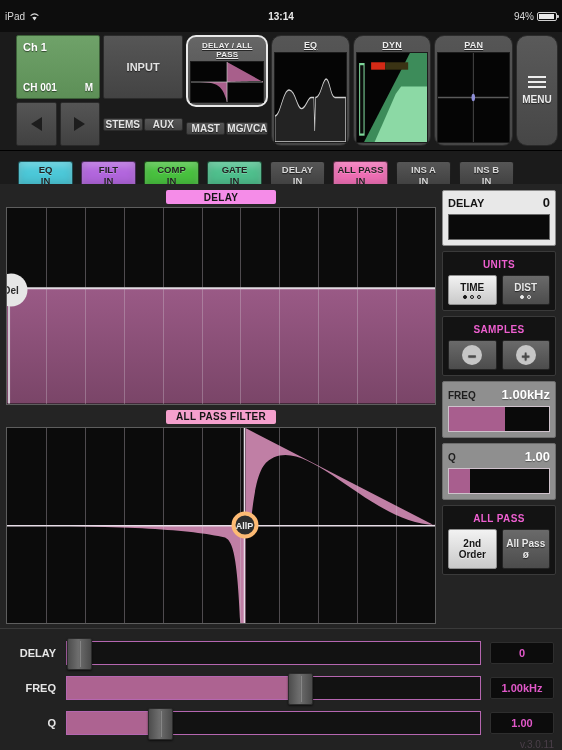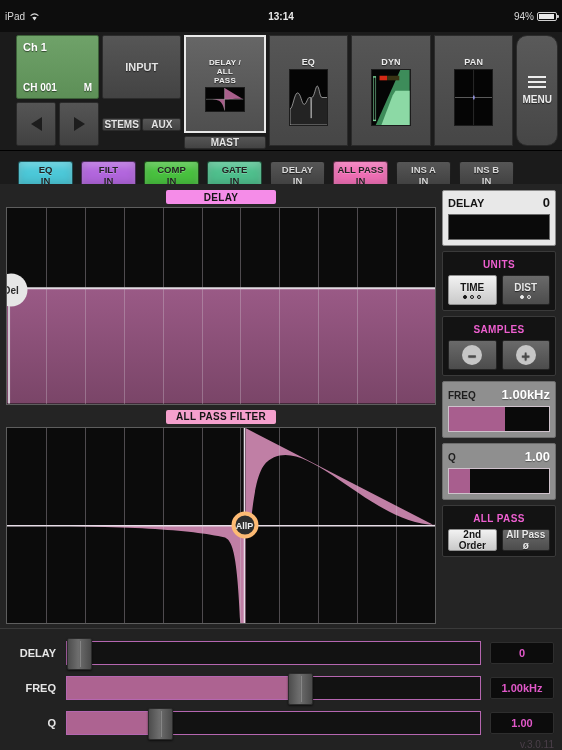--- a/index.html
+++ b/index.html
@@ -88,22 +88,23 @@
     border: 1px solid #2b2b2b; border-radius: 2px;
     display: flex; align-items: center; justify-content: center;
     font-size: 10px; font-weight: bold; color: #e4e4e4;
     text-shadow: 0 1px 1px rgba(0,0,0,.6);
   }
 
   .thumbcard {
     width: 82px;
     display: flex; flex-direction: column;
     background: linear-gradient(180deg,#565656,#464646);
-    border: 1px solid #2b2b2b; border-radius: 0;
-    padding: 19px;
+    border: 1px solid #2b2b2b; border-radius: 10px;
+    padding: 2px;
+    text-decoration: underline;
   }
   .thumbcard.sel { border: 2px solid #e9e9e9; background: linear-gradient(180deg,#666,#4f4f4f); }
   .thumb-title {
     font-size: 9px; font-weight: bold; text-align: center; color: #ededed;
     padding: 2px 0 2px 0; letter-spacing: .2px;
     text-shadow: 0 1px 1px rgba(0,0,0,.6);
   }
   .thumb-canvas { flex: 1; background: #050505; border: 1px solid #1c1c1c; position: relative; overflow: hidden; }
 
   .menucol { margin-left: auto; width: 44px; display: flex; }
@@ -201,21 +202,21 @@
   }
   .dots { display: flex; gap: 3px; margin-top: 2px; }
   .dots b { width: 4px; height: 4px; border-radius: 50%; background: transparent; border: 1px solid currentColor; display: block; }
   .dots b.on { background: currentColor; }
   .circ {
     width: 20px; height: 20px; border-radius: 50%;
     background: #c6c6c6; color: #4a4a4a;
     display: flex; align-items: center; justify-content: center;
     font-size: 15px; font-weight: bold; line-height: 1;
   }
-  .pbtn.tall { height: 22px; }
+  .pbtn.tall { height: 40px; }
 
   
   .bottom {
     position: absolute; left: 0; right: 0; bottom: 0; height: 122px;
     background: #222; border-top: 1px solid #3a3a3a;
     padding: 7px 8px 4px 8px;
   }
   .srow { display: flex; align-items: center; height: 33px; margin-bottom: 2px; }
   .slabel { width: 58px; text-align: right; padding-right: 10px; font-size: 11px; font-weight: bold; color: #e6e6e6; }
   .strack {
@@ -299,20 +300,21 @@
         <svg width="100%" height="100%" viewBox="0 0 80 40" preserveAspectRatio="none">
           <path d="M0 20 C28 20 34 21 40 40 L40 20 Z" fill="#a85f8b"></path>
           <path d="M40 0 L40 20 C46 20 52 19 80 19 L80 20 Z" fill="#a85f8b"></path>
           <line x1="40" y1="0" x2="40" y2="40" stroke="#cfcfcf" stroke-width=".7"></line>
           <line x1="0" y1="20" x2="80" y2="20" stroke="#cfcfcf" stroke-width=".7"></line>
         </svg>
       </div>
     </div>
     <div class="subrow">
       <div class="subbtn">MAST</div>
+      <div class="subbtn">MG/VCA</div>
     </div>
   </div>
 
   <div class="thumbcard">
     <div class="thumb-title">EQ</div>
     <div class="thumb-canvas">
       <svg width="100%" height="100%" viewBox="0 0 80 48" preserveAspectRatio="none">
         <path d="M0 48 L0 34 C6 34 9 20 16 20 C23 20 25 30 30 30 C35 30 37 24 41 24 L44 24 L45 42 L46 24 C52 24 54 14 58 14 C62 14 63 24 68 24 L80 24 L80 48 Z" fill="#232323" stroke="#cfcfcf" stroke-width=".8"></path>
       </svg>
     </div>

